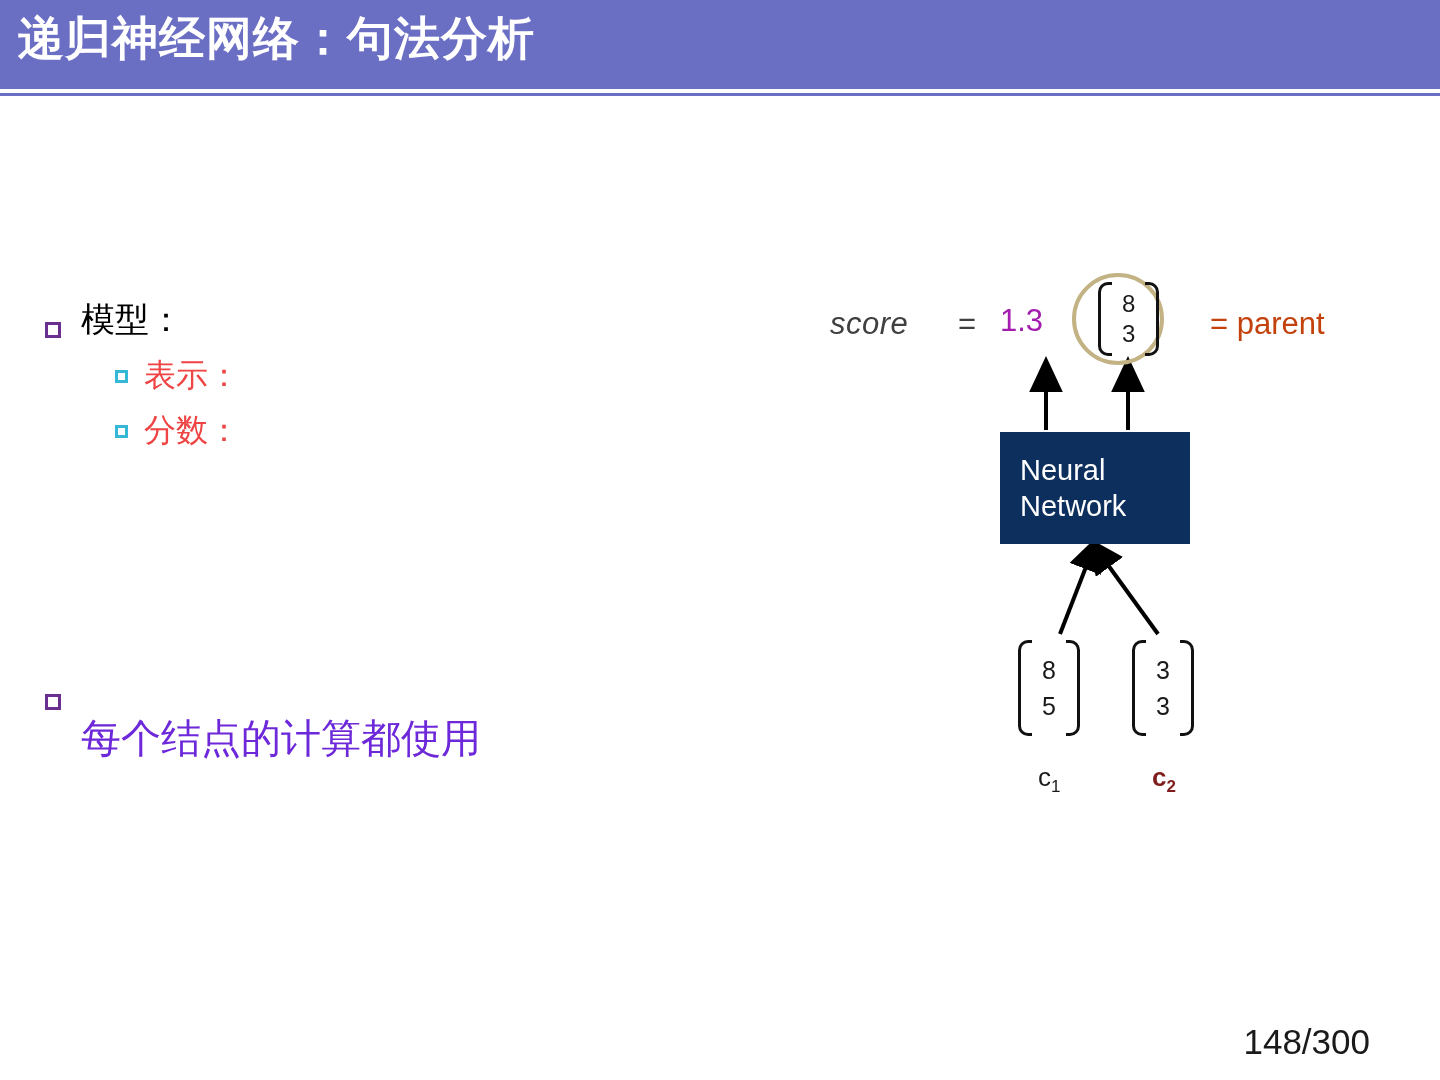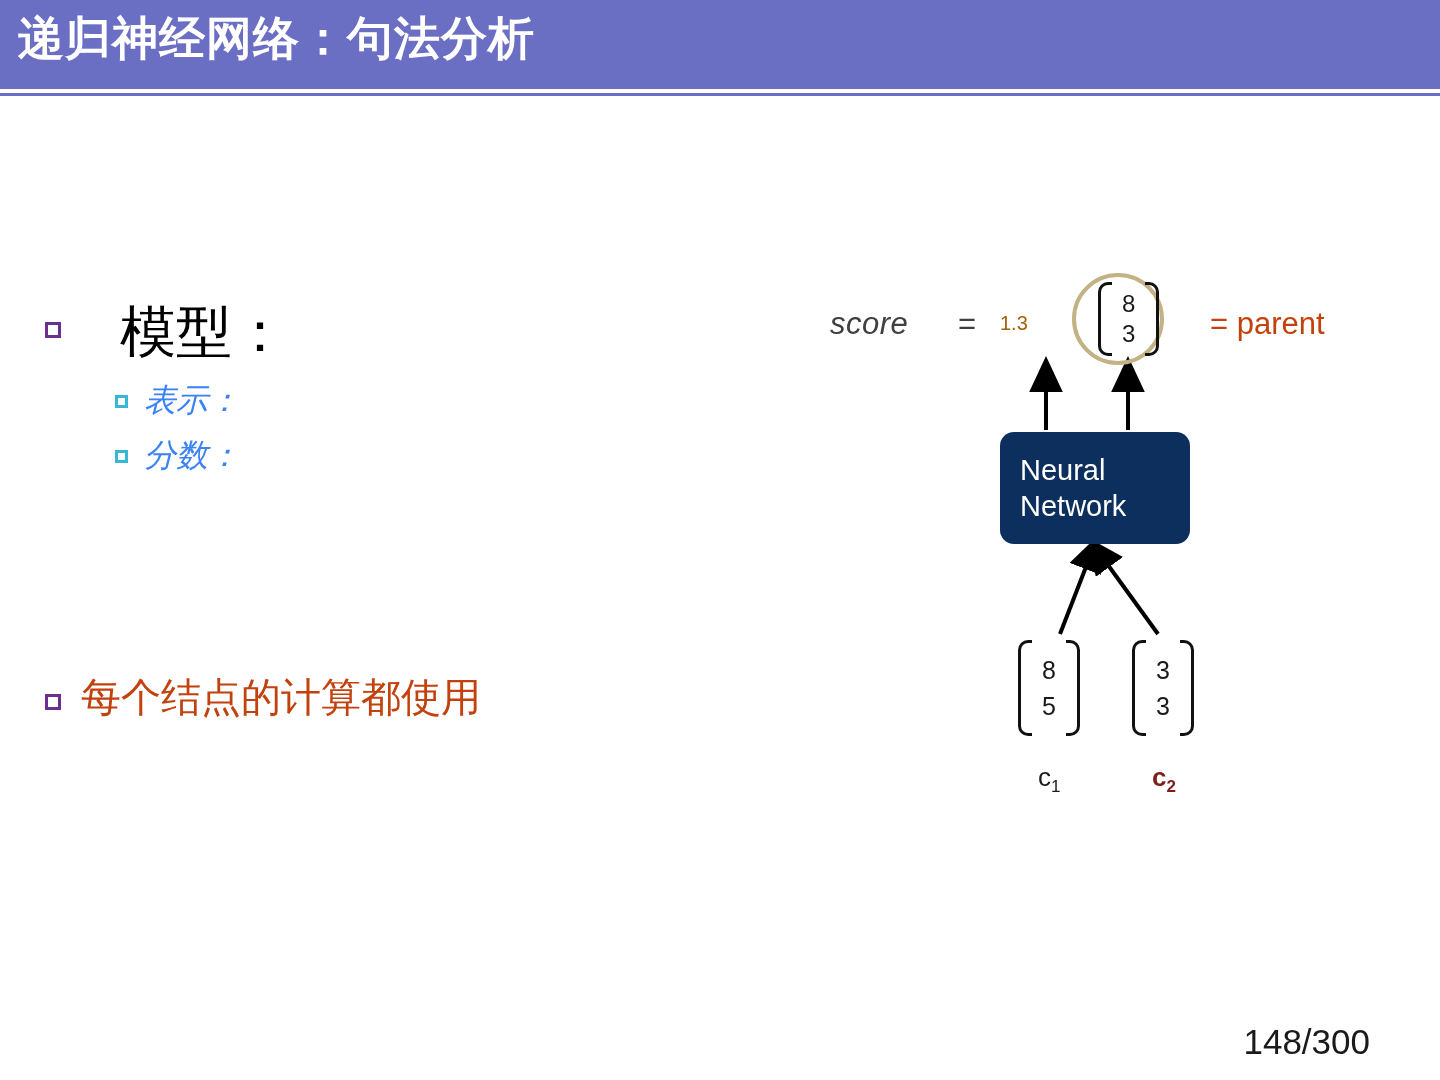--- a/index.html
+++ b/index.html
@@ -71,24 +71,23 @@
   .sq-purple {
     width: 16px;
     height: 16px;
     border: 3px solid #6a2f8f;
     box-sizing: border-box;
     margin-top: 22px;
     margin-right: 20px;
     flex: 0 0 auto;
   }
   .b1-text {
-    font-size: 56px;
+    font-size: 34px;
     color: #000000;
     line-height: 1.15;
-    margin-left: 39px;
   }
   .sub-list {
     margin-left: 70px;
     margin-top: 18px;
   }
   .b2 {
     display: flex;
     align-items: flex-start;
     margin-bottom: 18px;
   }
@@ -96,34 +95,34 @@
     width: 13px;
     height: 13px;
     border: 3px solid #35b7d6;
     box-sizing: border-box;
     margin-top: 13px;
     margin-right: 16px;
     flex: 0 0 auto;
   }
   .b2-text {
     font-size: 32px;
-    color: #3b82f6;
+    color: #ef4444;
     line-height: 1.15;
-    font-style: italic;
   }
   .bullets-lower {
     position: absolute;
     left: 45px;
     top: 672px;
     width: 640px;
   }
   .b1-text-lower {
     font-size: 40px;
-    color: #c2410c;
+    color: #6d28d9;
     line-height: 1.28;
+    margin-top: 41px;
   }
 
   
   .figure {
     position: absolute;
     left: 810px;
     top: 270px;
     width: 580px;
     height: 560px;
     color: #3a3a3a;
@@ -140,23 +139,23 @@
   .fig-eq {
     position: absolute;
     left: 148px;
     top: 36px;
     font-size: 31px;
     color: #404040;
   }
   .fig-val {
     position: absolute;
     left: 190px;
-    top: 42px;
-    font-size: 20px;
-    color: #a16207;
+    top: 33px;
+    font-size: 31px;
+    color: #a21caf;
   }
   .fig-parent {
     position: absolute;
     left: 400px;
     top: 36px;
     font-size: 31px;
     color: #c2410c;
   }
   
   .circle-hl {
@@ -208,21 +207,21 @@
   .vec-c2 .brk { height: 96px; }
   .vec-c1 .nums, .vec-c2 .nums { font-size: 25px; line-height: 1.45; }
 
   .nn-box {
     position: absolute;
     left: 190px;
     top: 162px;
     width: 190px;
     height: 112px;
     background: #0d2f5e;
-    border-radius: 14px;
+    border-radius: 0;
     color: #ffffff;
     display: flex;
     flex-direction: column;
     justify-content: center;
     padding-left: 20px;
     box-sizing: border-box;
   }
   .nn-box span {
     font-size: 29px;
     line-height: 1.25;

